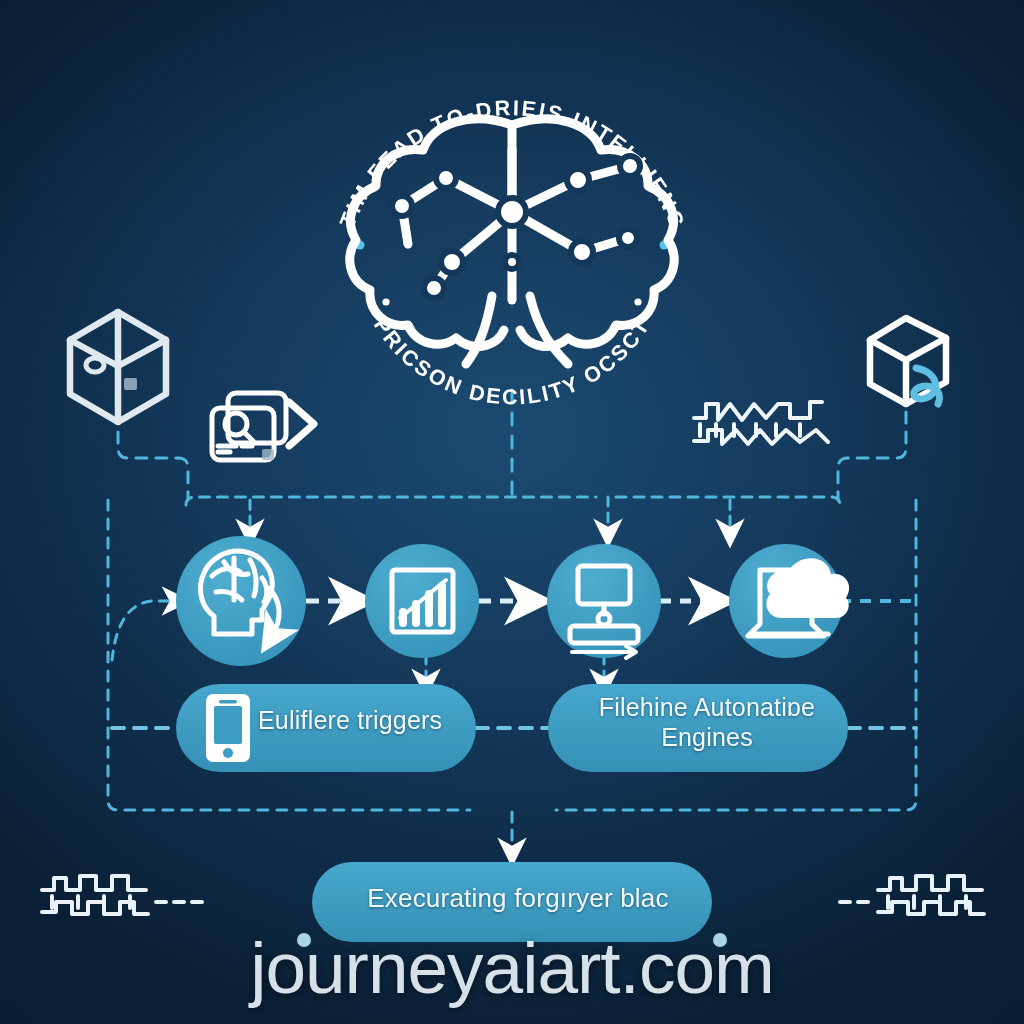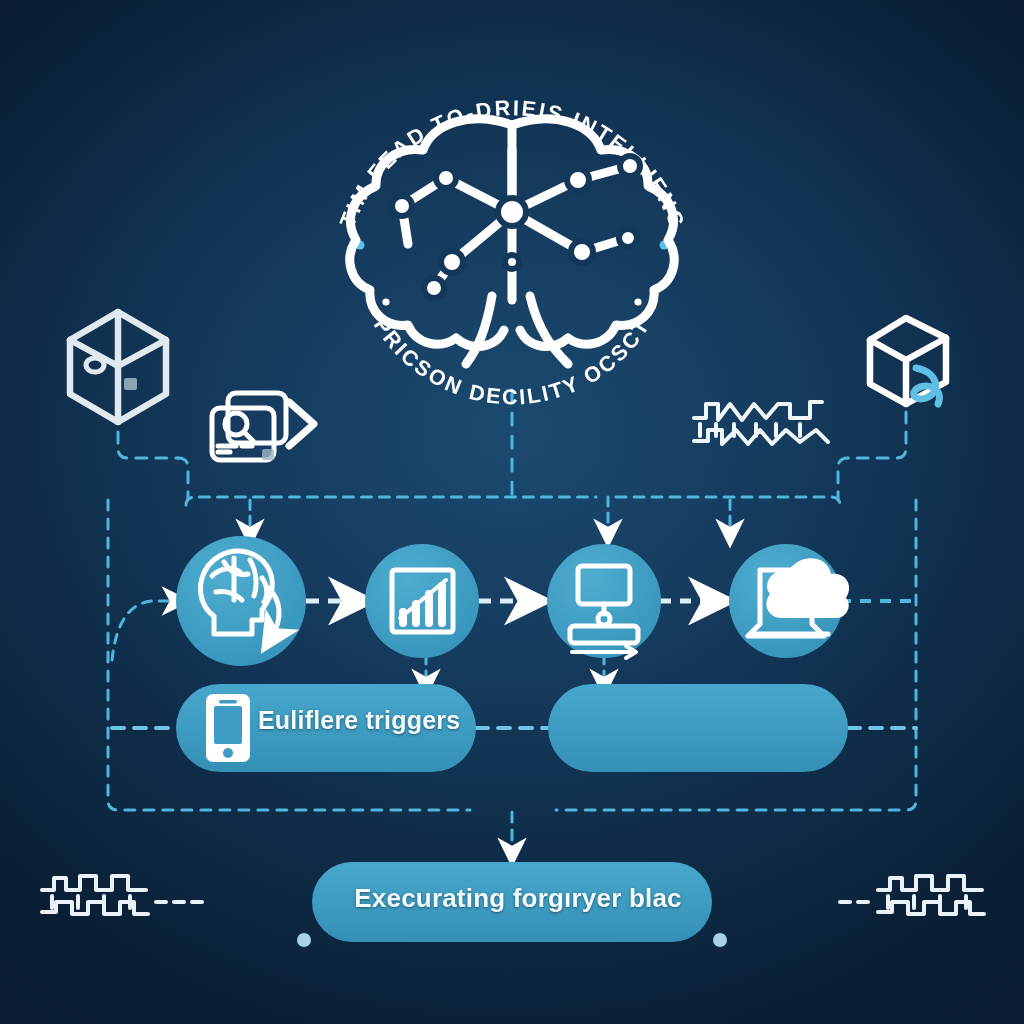--- a/index.html
+++ b/index.html
@@ -27,21 +27,21 @@
     width: 1024px; height: 1024px;
     overflow: visible;
   }
   #wiring { z-index: 2; }
   #nodes  { z-index: 3; }
 
   .pill-label {
     position: absolute;
     z-index: 4;
     color: #f2fbff;
-    font-weight: bold;
+    font-weight: normal;
     text-align: center;
     line-height: 1.18;
     letter-spacing: .2px;
     text-shadow: 0 1px 3px rgba(0,0,0,.45);
     pointer-events: none;
     white-space: pre-line;
   }
   #lbl-left  { left: 258px; top: 706px; width: 260px; font-size: 25px; text-align:left;}
   #lbl-right { left: 562px; top: 693px; width: 290px; font-size: 25px; }
   #lbl-bottom{ left: 318px; top: 883px; width: 400px; font-size: 26px; text-align: center; }
@@ -330,15 +330,18 @@
         <path d="M760,570 L760,624 L748,636 L824,636 L812,624 L812,570 Z"></path>
         <path d="M752,634 L828,634"></path>
       </g>
       <path d="M789,570 C 802,552 828,556 831,574 C 846,572 854,586 846,598
                C 852,604 848,618 836,618 L782,618 C 768,618 762,604 770,594
                C 762,584 772,568 789,570 Z" fill="#ffffff"></path>
     </g>
   </svg>
 
   <div class="pill-label" id="lbl-left">Euliflere triggers</div>
+  <div class="pill-label" id="lbl-right">Filehine Autonatiɒe
+Engines</div>
   <div class="pill-label" id="lbl-bottom">Execurating forgıryer blac</div>
 
+  <div id="watermark">journeyaiart.com</div>
 </div>
 
 </body></html>

